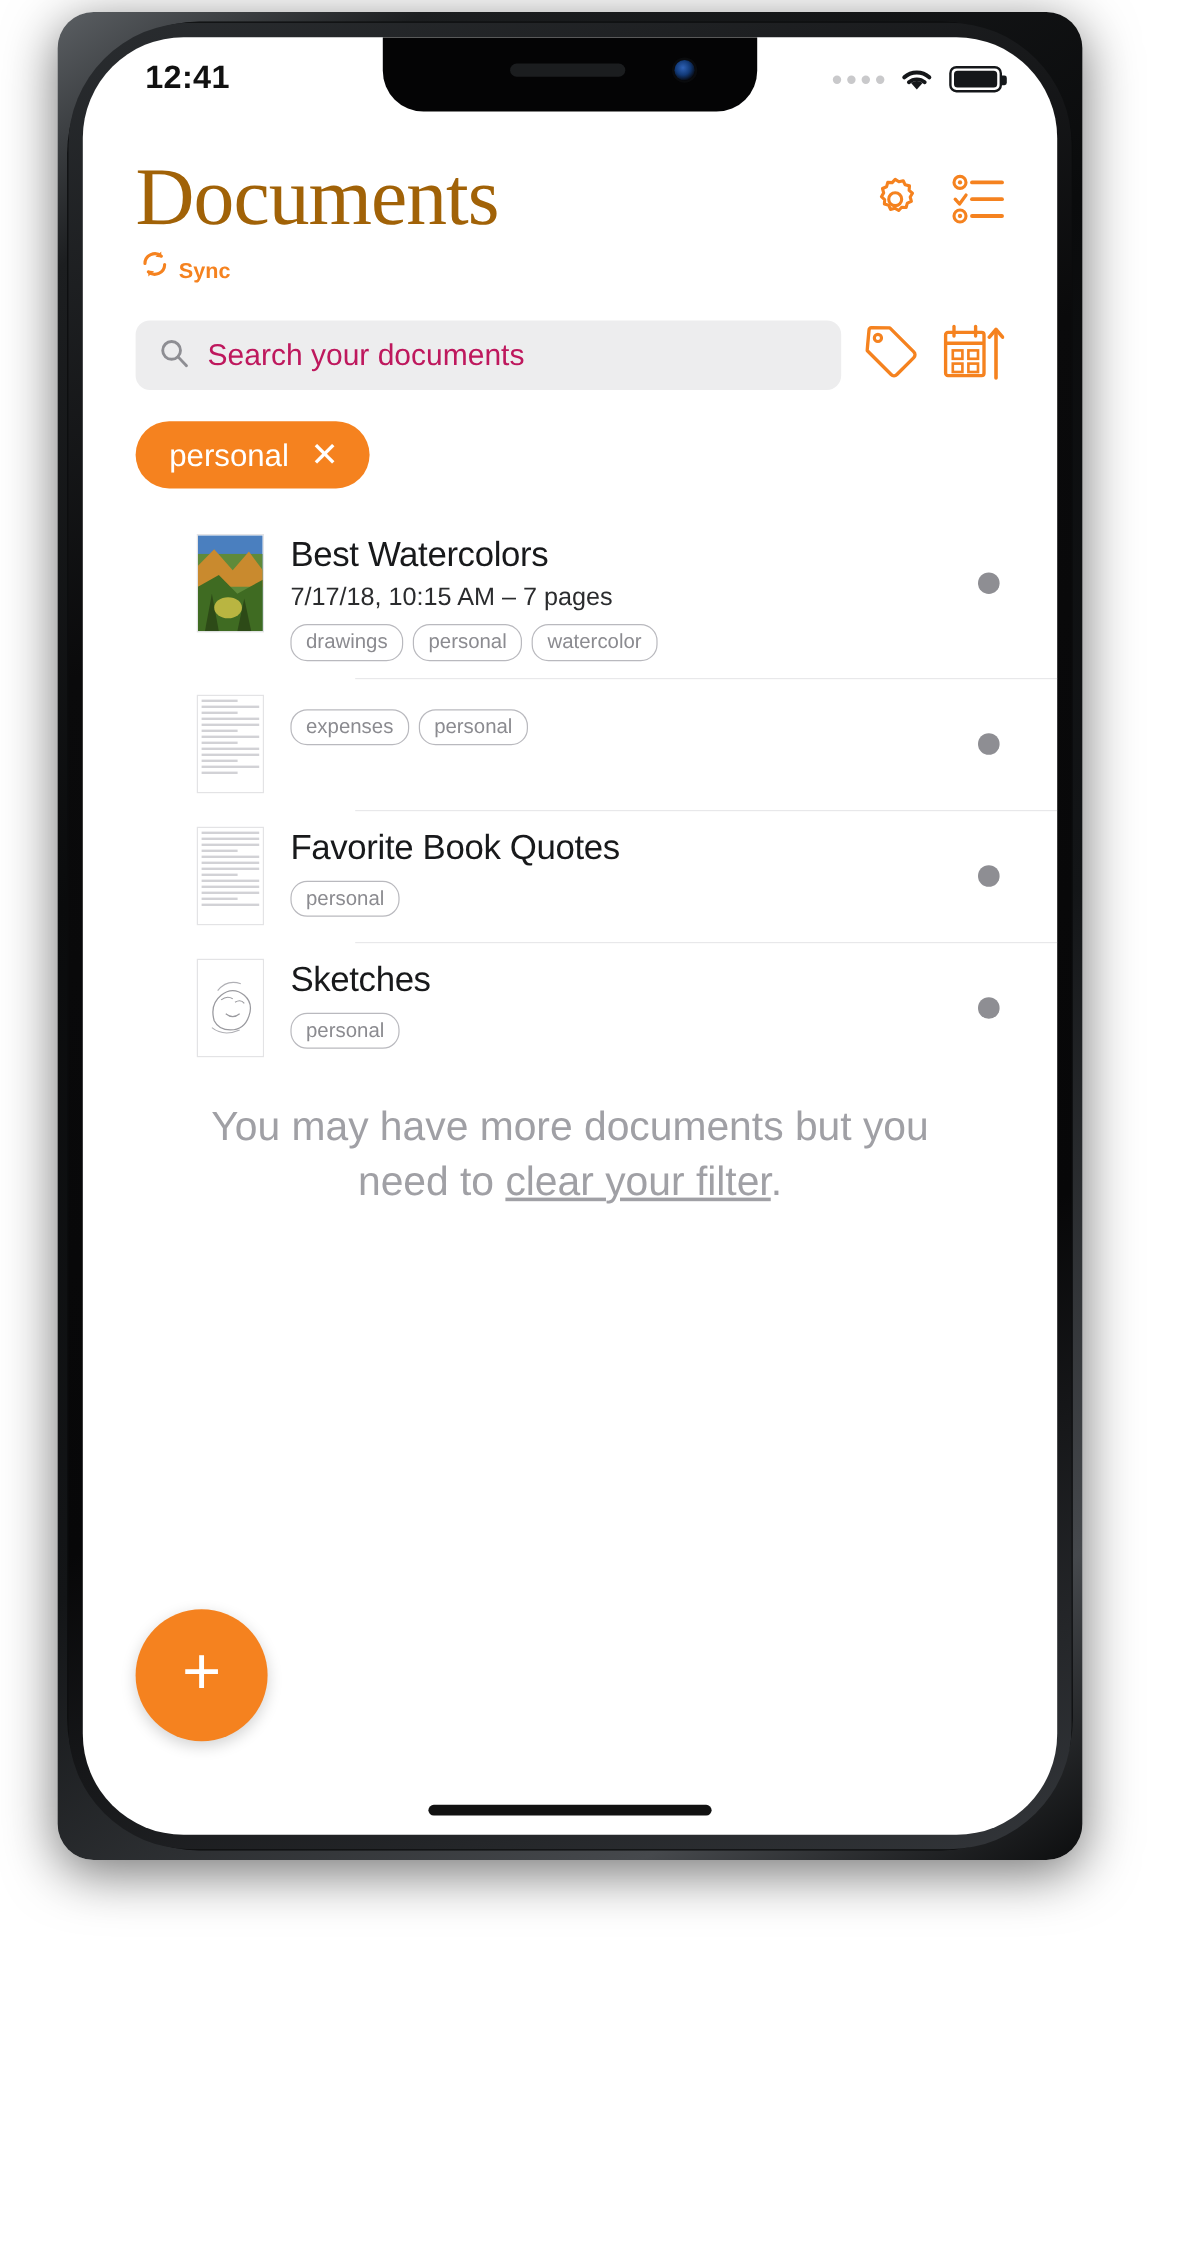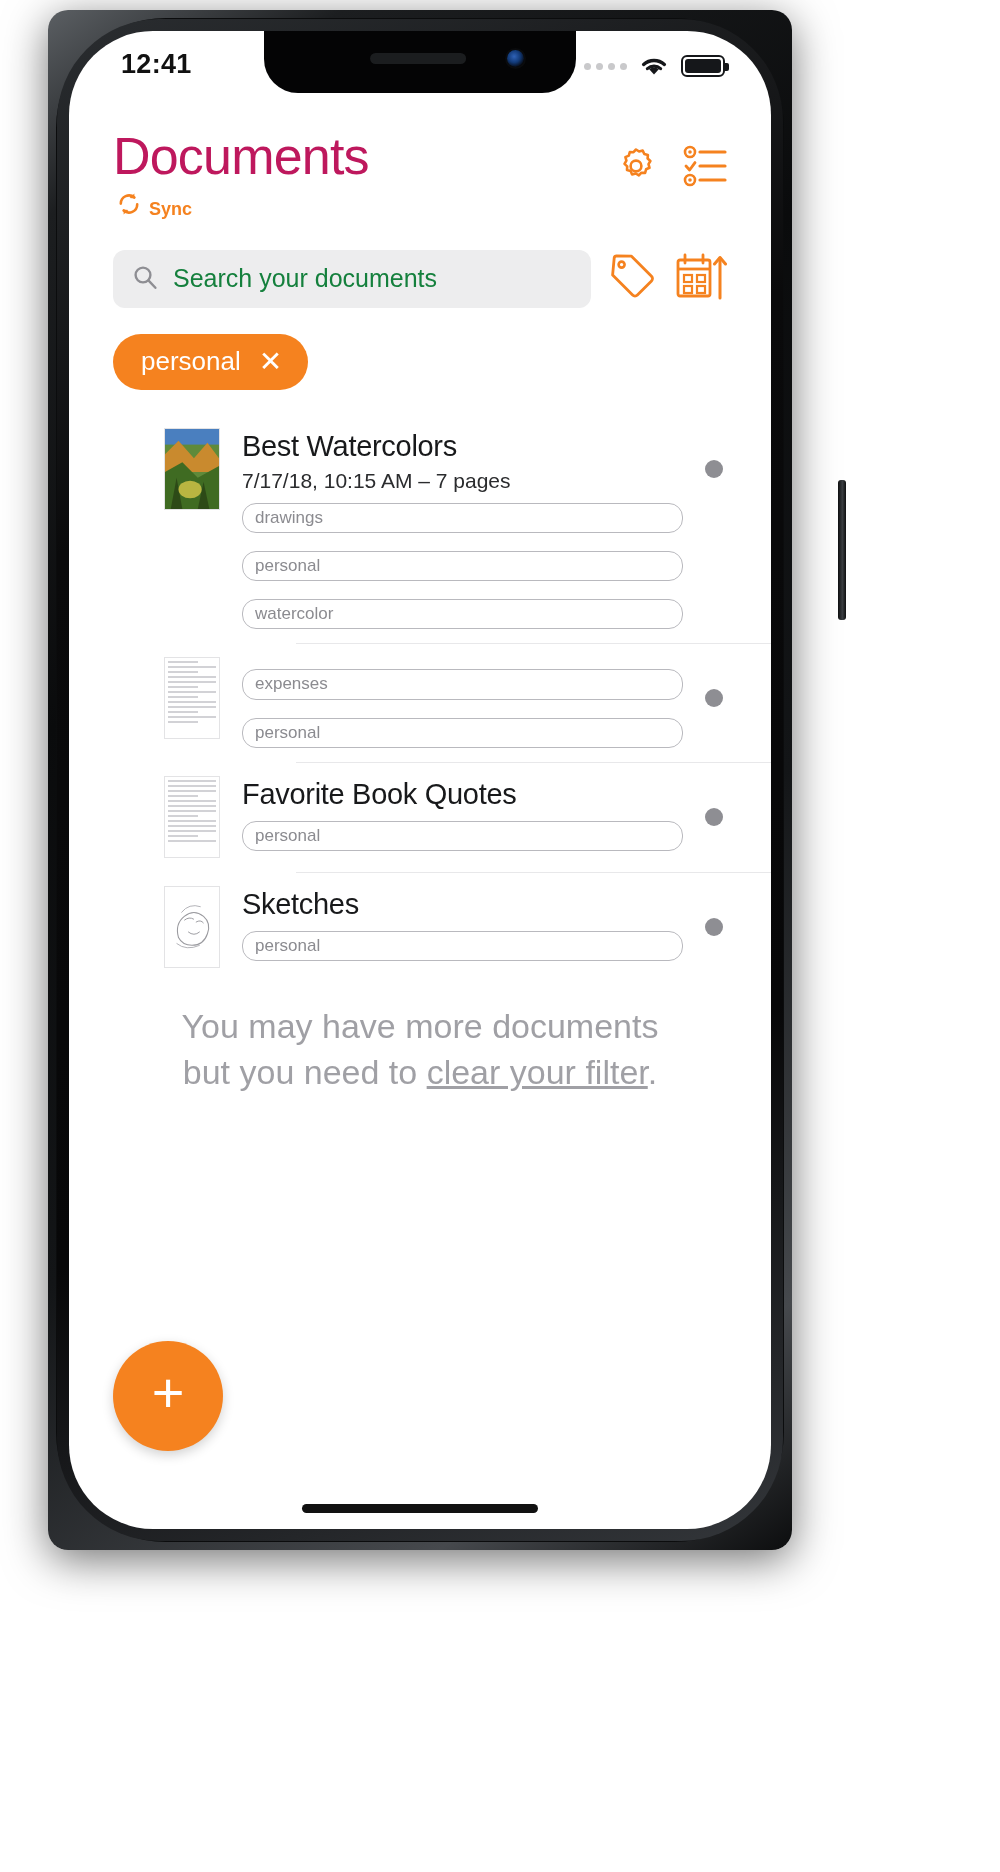--- a/index.html
+++ b/index.html
@@ -12,22 +12,22 @@
   .stage {
     position: relative;
     width: 1000px; height: 1872px;
     background: #ffffff;
   }
 
   
   .phone-outer {
     position: absolute;
     left: 48px; top: 10px;
-    width: 744px; height: 1540px;
-    border-radius: 20px;
+    width: 854px; height: 1540px;
+    border-radius: 30px;
     background: linear-gradient(145deg,#5b5f63 0%, #1c1e20 10%, #0a0b0c 35%, #131517 62%, #46494d 88%, #0c0d0e 100%);
     box-shadow: 0 10px 44px rgba(0,0,0,.55);
   }
   .phone-mid {
     position: absolute;
     left: 8px; top: 8px; right: 8px; bottom: 8px;
     border-radius: 110px;
     background: #0b0c0d;
   }
   .phone-bezel {
@@ -106,41 +106,41 @@
 
   
   .app { position: absolute; inset: 0; padding-top: 62px; }
 
   .header {
     padding: 36px 44px 0 44px;
     display: flex; align-items: flex-start; justify-content: space-between;
   }
   .title-block { display: flex; flex-direction: column; }
   .page-title {
-    font-size: 52px; font-weight: 400; color: #be185d;
-    letter-spacing: -0.8px; line-height: 1.05;
+    font-size: 68px; font-weight: 400; color: #a16207;
+    letter-spacing: -0.8px; line-height: 1.05; font-family: Liberation Serif, serif;
   }
   .sync-row {
     display: flex; align-items: flex-end; gap: 8px;
     margin-top: 8px; margin-left: 4px;
   }
   .sync-label { font-size: 18px; font-weight: 700; color: #f5821f; }
   .header-actions { display: flex; align-items: center; gap: 22px; padding-top: 14px; }
   .icon-btn { display:flex; align-items:center; justify-content:center; }
 
   
   .search-row {
     margin: 30px 44px 0 44px;
     display: flex; align-items: center; gap: 20px;
   }
   .search-field {
     flex: 1; height: 58px; background: #ededee; border-radius: 12px;
     display: flex; align-items: center; gap: 14px; padding: 0 18px;
   }
-  .search-ph { font-size: 25px; color: #15803d; }
+  .search-ph { font-size: 25px; color: #be185d; }
 
   
   .filters { margin: 26px 0 0 44px; display: flex; gap: 14px; }
   .chip {
     background: #f5821f; color: #fff;
     height: 56px; border-radius: 28px;
     display: flex; align-items: center; gap: 18px;
     padding: 0 26px 0 28px;
     font-size: 26px;
   }
@@ -164,21 +164,21 @@
     margin-left: 24px;
     border: 1px solid #e3e3e5; background: #fff;
     overflow: hidden; position: relative;
   }
   .thumb-lines { position:absolute; inset:3px; display:flex; flex-direction:column; gap:3px; }
   .thumb-lines span { display:block; height:2px; background:#d2d2d6; }
   .thumb-lines span.short { width: 62%; }
   .doc-body { flex: 1; min-width: 0; padding-top: 2px; }
   .doc-title { font-size: 29px; color: #18191b; letter-spacing: -0.3px; }
   .doc-meta { font-size: 21px; color: #2b2c2e; margin-top: 6px; }
-  .doc-tags { display: flex; gap: 18px; margin-top: 10px; flex-wrap: wrap; flex-direction: column; }
+  .doc-tags { display: flex; gap: 8px; margin-top: 10px; flex-wrap: wrap; }
   .tag {
     font-size: 17px; color: #8b8b90;
     border: 1.5px solid #b9b9be; border-radius: 14px;
     padding: 3px 12px 4px 12px; line-height: 1.25;
   }
   .doc-dot {
     width: 18px; height: 18px; border-radius: 50%;
     background: #8e8e93; flex: 0 0 18px; margin-top: 32px; margin-right: 4px;
   }
 

